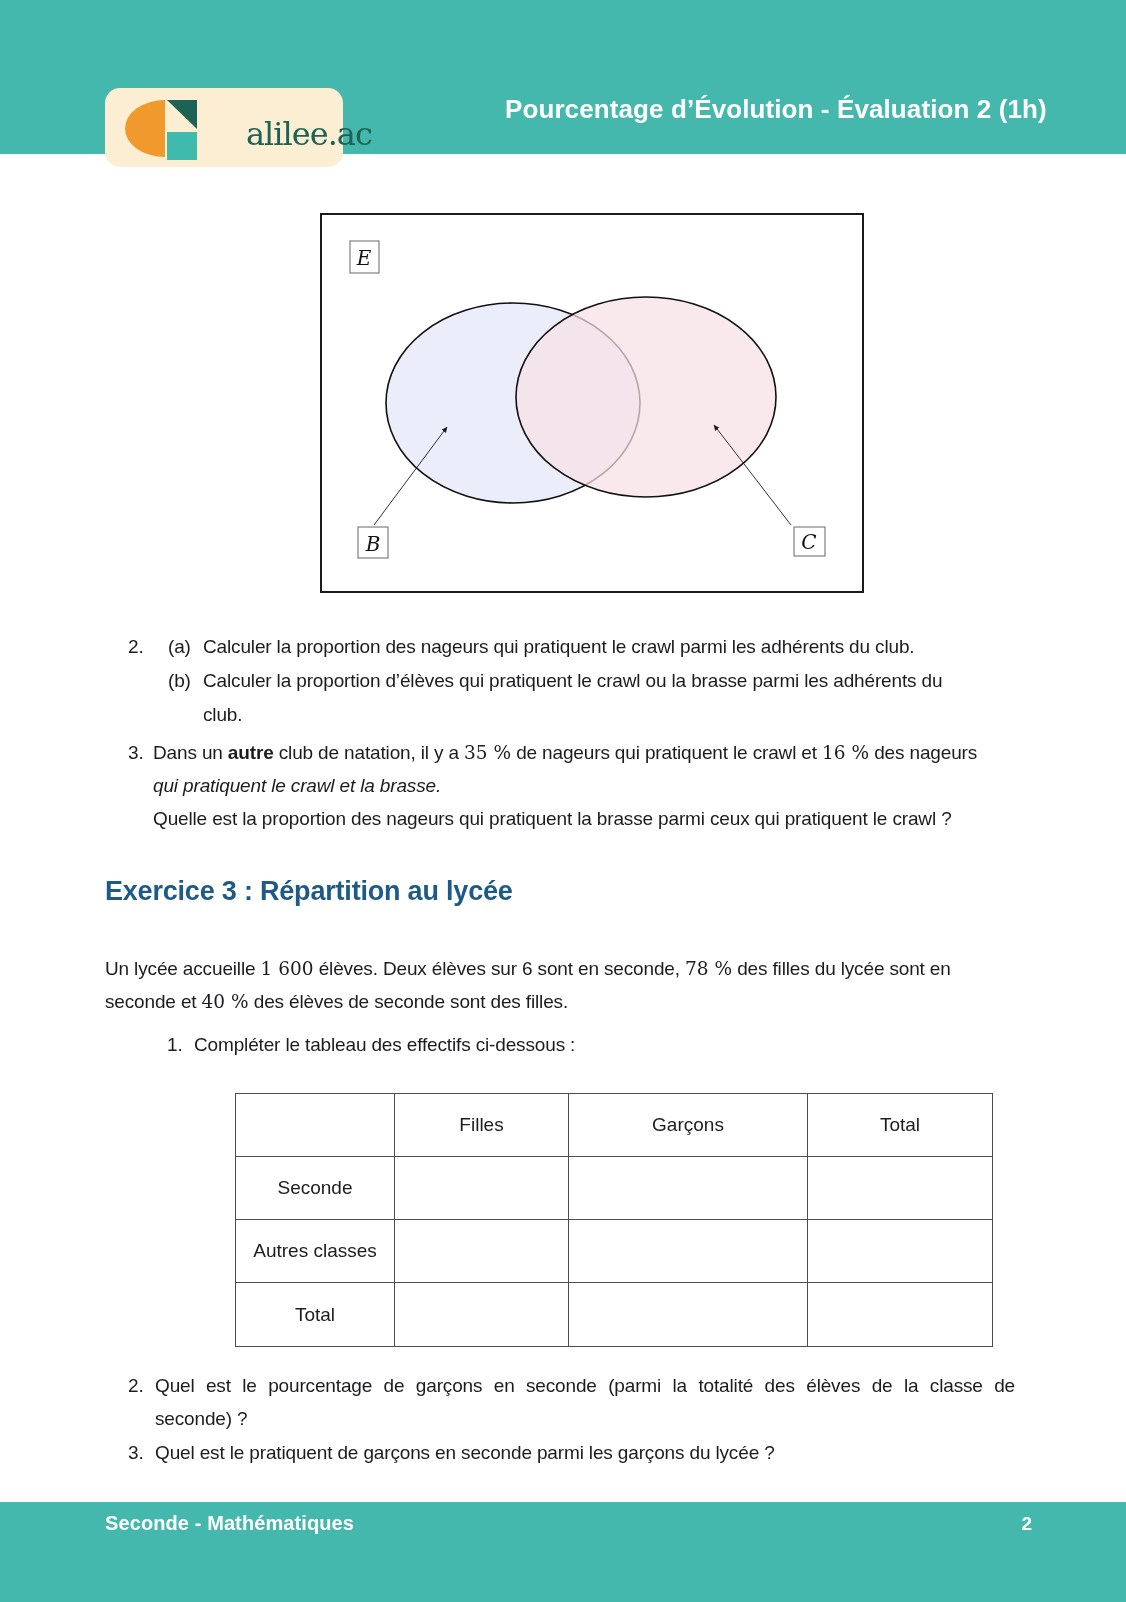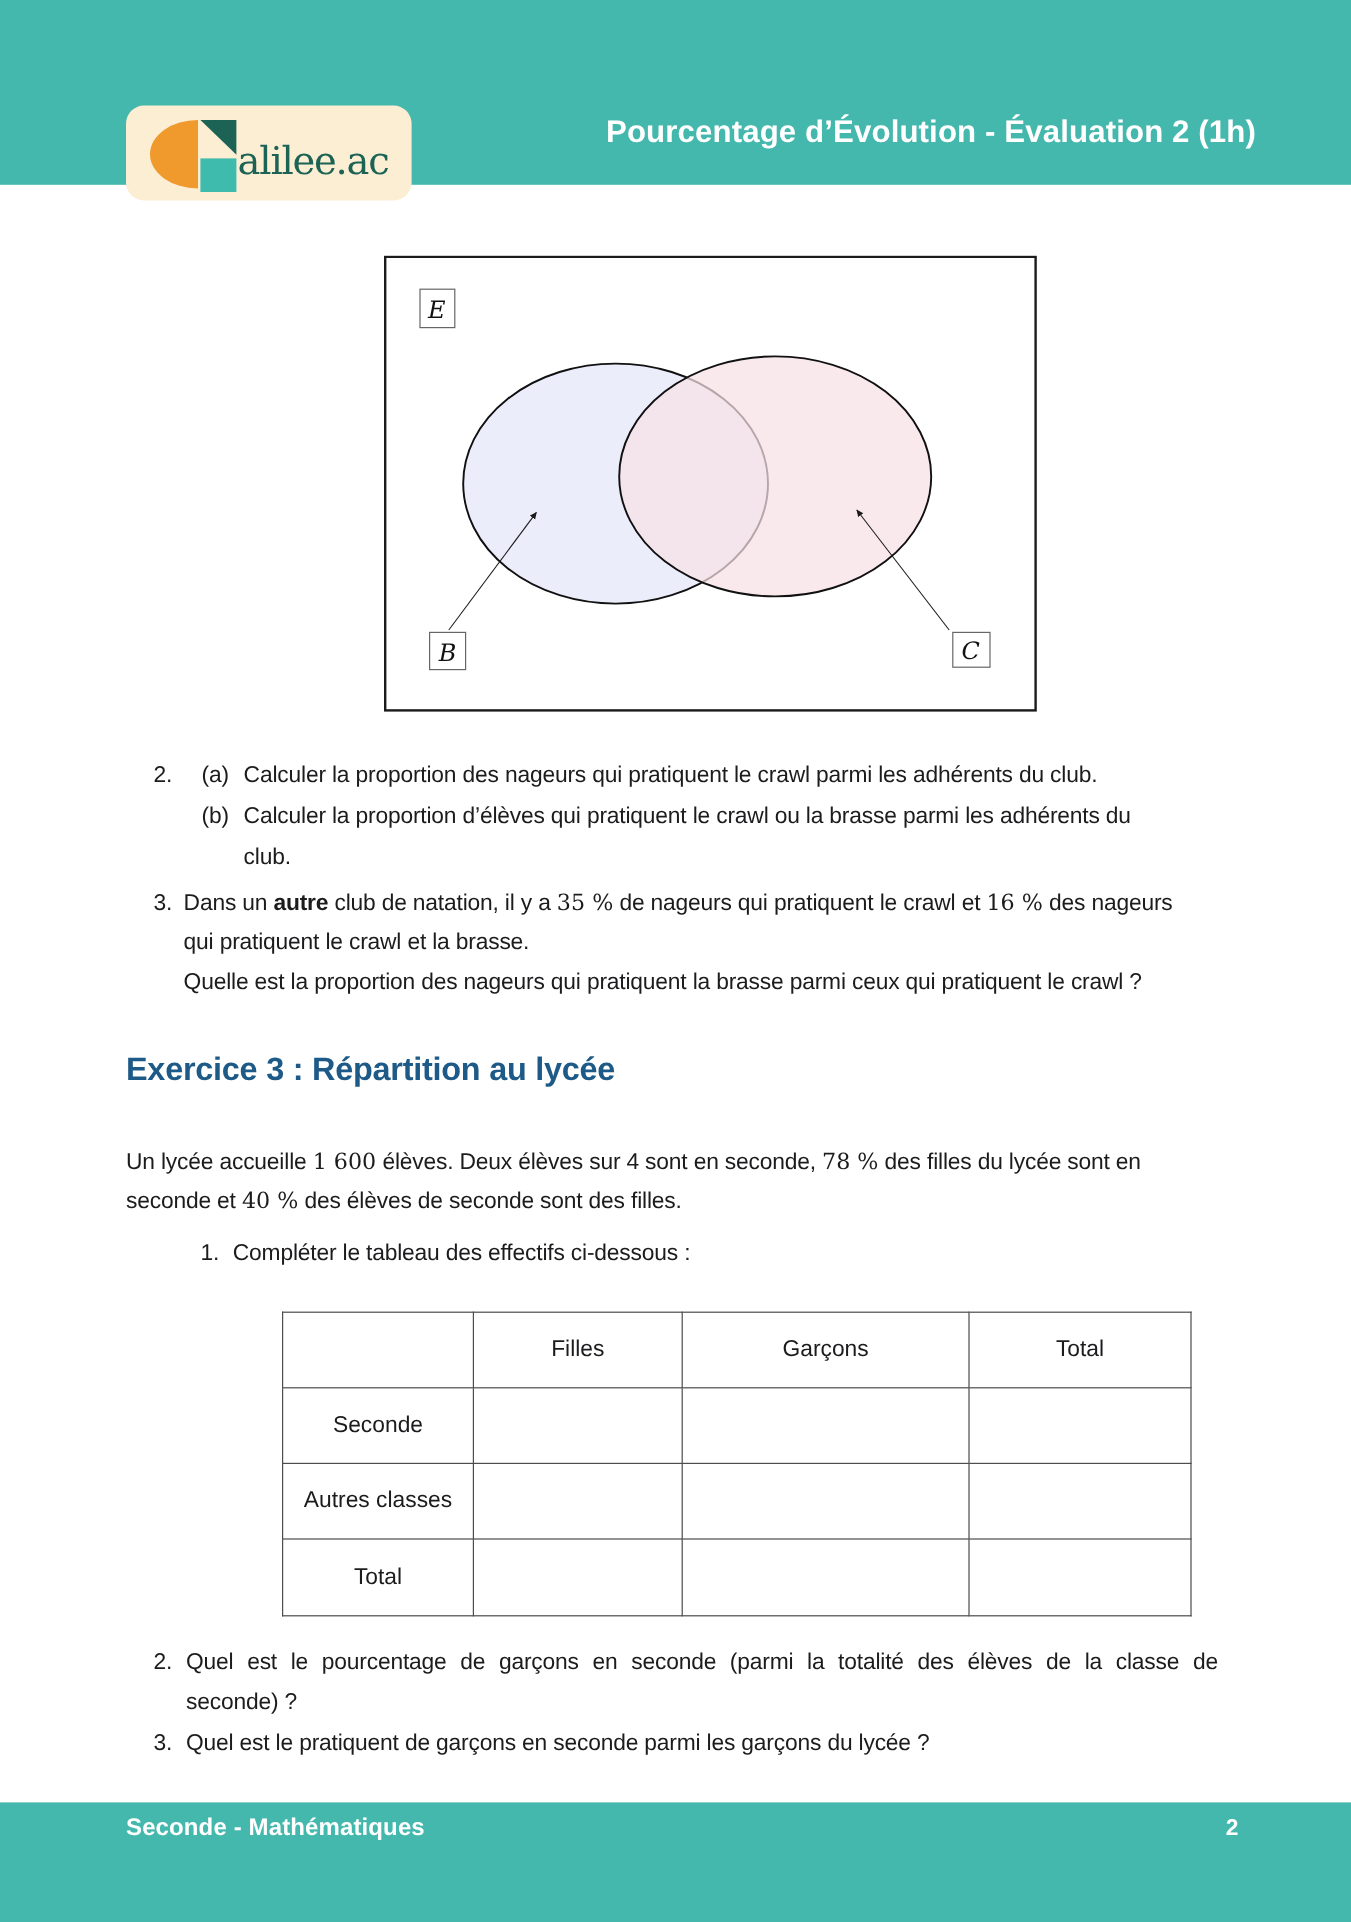--- a/index.html
+++ b/index.html
@@ -16,21 +16,21 @@
   }
   
   .header-band{position:absolute;left:0;top:0;width:1126px;height:154px;background:var(--teal);}
   .logo-box{
     position:absolute;left:105px;top:88px;width:238px;height:79px;
     background:var(--cream);border-radius:15px;z-index:2;
   }
   .logo-text{
     position:absolute;left:93px;top:30px;
     font-family:"DejaVu Serif",serif;font-size:32px;letter-spacing:-1px;
-    color:var(--pine);line-height:1;
+    color:var(--pine);line-height:1;padding-left:48px;
   }
   .header-title{
     position:absolute;left:505px;top:94px;width:510px;
     color:#ffffff;font-size:26px;font-weight:700;letter-spacing:0.1px;
     white-space:nowrap;z-index:2;
   }
   
   .venn{position:absolute;left:320px;top:213px;}
   .venn-frame{fill:#ffffff;stroke:#1b1b1b;stroke-width:2;}
   .venn-left{fill:var(--venn-left-fill);stroke:#111;stroke-width:1.6;}
@@ -115,31 +115,31 @@
   </div>
   <div class="line" style="left:168px;top:668px;">
     <span class="marker-w35">(b)</span><span>Calculer la proportion d’élèves qui pratiquent le crawl ou la brasse parmi les adhérents du</span>
   </div>
   <div class="line" style="left:203px;top:702px;">
     <span>club.</span>
   </div>
   <div class="line" style="left:128px;top:740px;">
     <span class="marker-w25">3.</span><span>Dans un </span><b>autre</b><span> club de natation, il y a </span><span class="m">35 %</span><span> de nageurs qui pratiquent le crawl et </span><span class="m">16 %</span><span> des nageurs</span>
   </div>
-  <div class="line" style="left:153px;top:773px;">
+  <div class="line" style="left:153px;top:773px;font-style:italic;">
     <span>qui pratiquent le crawl et la brasse.</span>
   </div>
   <div class="line" style="left:153px;top:806px;">
     <span>Quelle est la proportion des nageurs qui pratiquent la brasse parmi ceux qui pratiquent le crawl ?</span>
   </div>
 
   <div class="heading">Exercice 3 : Répartition au lycée</div>
 
   <div class="line" style="left:105px;top:956px;">
-    <span>Un lycée accueille </span><span class="m">1 600</span><span> élèves. Deux élèves sur 4 sont en seconde, </span><span class="m">78 %</span><span> des filles du lycée sont en</span>
+    <span>Un lycée accueille </span><span class="m">1 600</span><span> élèves. Deux élèves sur 6 sont en seconde, </span><span class="m">78 %</span><span> des filles du lycée sont en</span>
   </div>
   <div class="line" style="left:105px;top:989px;">
     <span>seconde et </span><span class="m">40 %</span><span> des élèves de seconde sont des filles.</span>
   </div>
 
   <div class="line" style="left:130px;top:1032px;margin-left:37px;">
     <span class="marker-w27">1.</span><span>Compléter le tableau des effectifs ci-dessous :</span>
   </div>
 
   <table class="effectifs">

